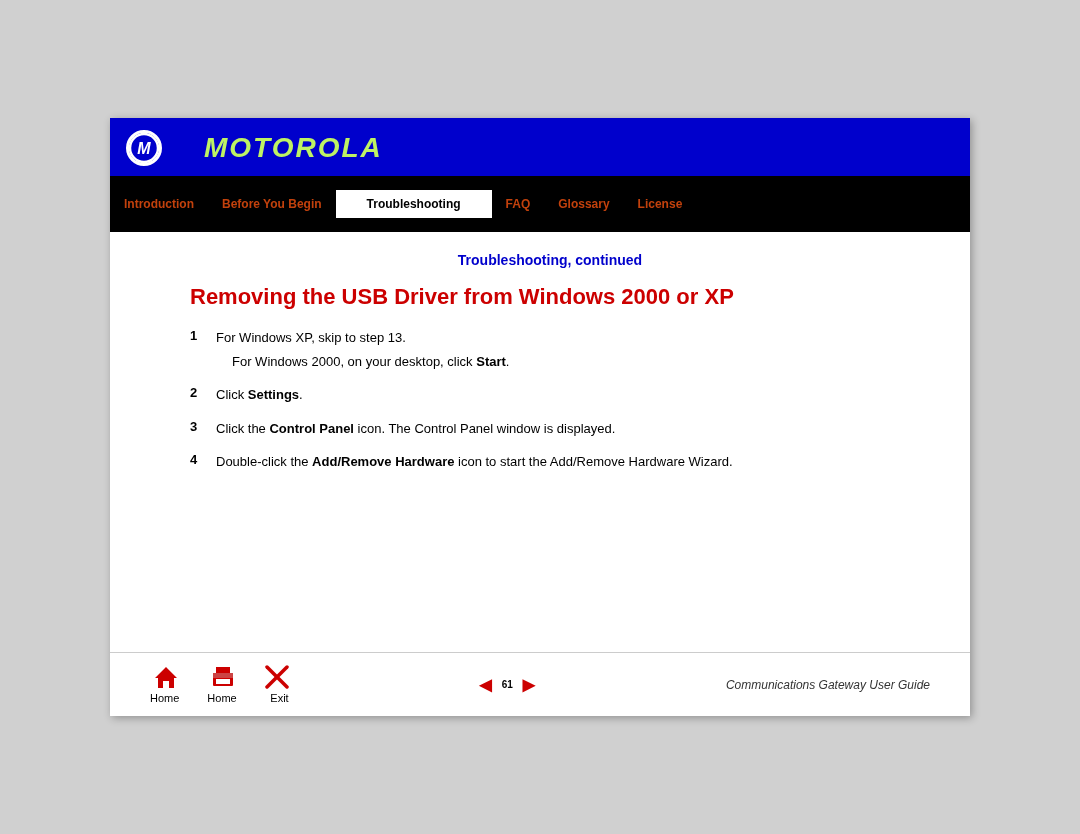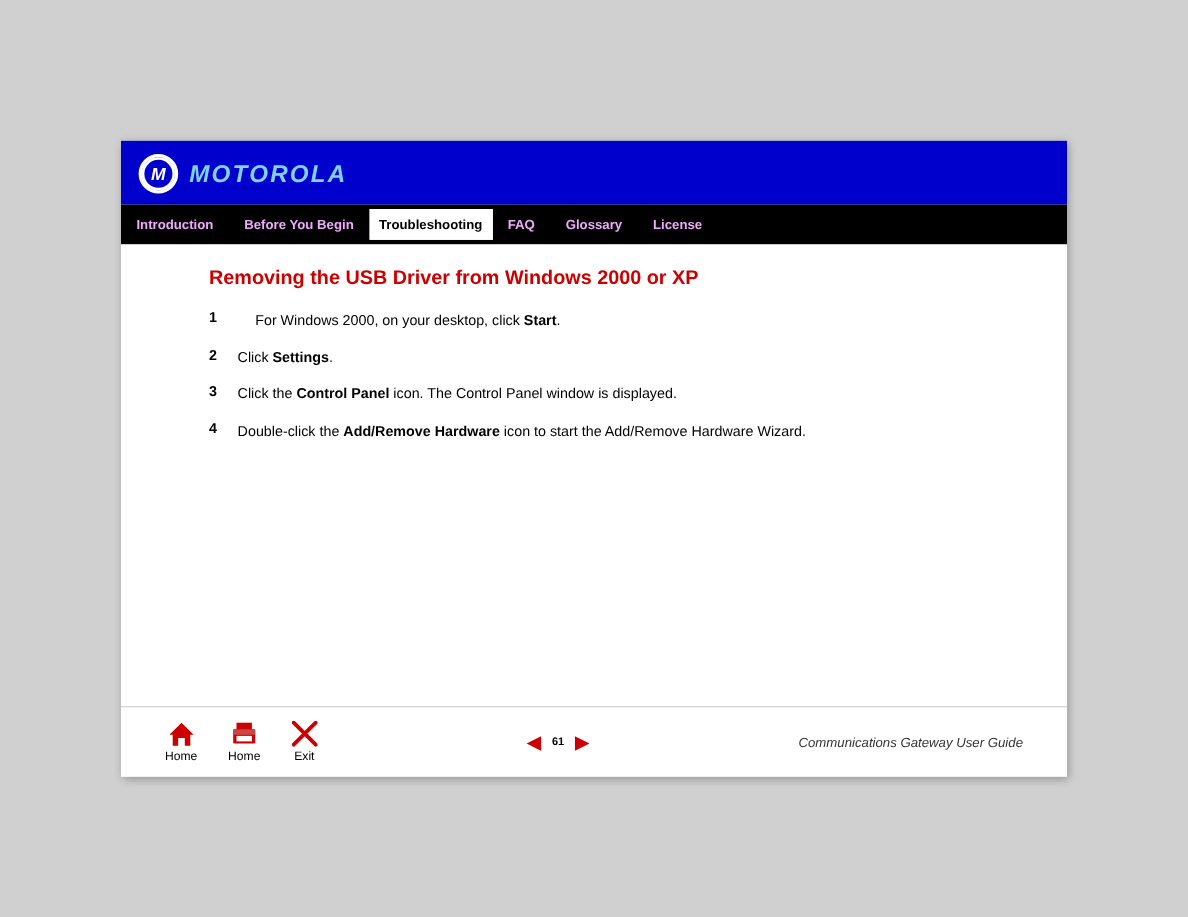--- a/index.html
+++ b/index.html
@@ -36,62 +36,63 @@
       border: 3px solid white;
       display: flex;
       align-items: center;
       justify-content: center;
       color: white;
       font-size: 18px;
       font-weight: bold;
       font-style: italic;
     }
     .logo-text {
-      color: #7dd3fc;
-      font-size: 22px;
+      color: #bef264;
+      font-size: 28px;
       font-weight: 900;
       letter-spacing: 2px;
       font-style: italic;
+      margin-left: 32px;
     }
     
     .nav-bar {
       background: #000000;
       display: flex;
       align-items: center;
       padding: 0;
     }
     .nav-item {
-      color: #f0abfc;
+      color: #c2410c;
       font-size: 12px;
       font-weight: bold;
-      padding: 11px 14px;
+      padding: 21px 14px;
       cursor: pointer;
       white-space: nowrap;
     }
     .nav-item.active {
       background: white;
       color: black;
       border: 1px solid white;
-      padding: 6px 8px;
+      padding: 6px 30px;
     }
     
     .content {
       padding: 20px 60px 20px 80px;
       min-height: 420px;
     }
     .section-title {
       color: #0000cc;
       font-size: 14px;
       font-weight: bold;
       text-align: center;
       margin-bottom: 16px;
     }
     .page-heading {
       color: #cc0000;
-      font-size: 18px;
+      font-size: 22px;
       font-weight: bold;
       margin-bottom: 18px;
     }
     .steps-list {
       list-style: none;
       padding: 0;
     }
     .step-item {
       display: flex;
       align-items: flex-start;
@@ -127,21 +128,21 @@
       justify-content: space-between;
     }
     .footer-left {
       display: flex;
       align-items: flex-end;
       gap: 28px;
     }
     .footer-btn {
       display: flex;
       flex-direction: column;
-      align-items: center;
+      align-items: flex-end;
       cursor: pointer;
       gap: 3px;
     }
     .footer-btn-label {
       font-size: 11px;
       color: #000;
     }
     .footer-center {
       display: flex;
       align-items: center;
@@ -185,27 +186,29 @@
   <div class="nav-bar">
     <div class="nav-item">Introduction</div>
     <div class="nav-item">Before You Begin</div>
     <div class="nav-item active">Troubleshooting</div>
     <div class="nav-item">FAQ</div>
     <div class="nav-item">Glossary</div>
     <div class="nav-item">License</div>
   </div>
 
   <div class="content">
+    <div class="section-title">Troubleshooting, continued</div>
     <div class="page-heading">Removing the USB Driver from Windows 2000 or XP</div>
 
     <ol class="steps-list">
 
       <li class="step-item">
         <span class="step-number">1</span>
         <div class="step-content">
+          <p>For Windows XP, skip to step 13.</p>
           <p class="sub-line">For Windows 2000, on your desktop, click <strong>Start</strong>.</p>
         </div>
       </li>
 
       <li class="step-item">
         <span class="step-number">2</span>
         <div class="step-content">
           <p>Click <strong>Settings</strong>.</p>
         </div>
       </li>

